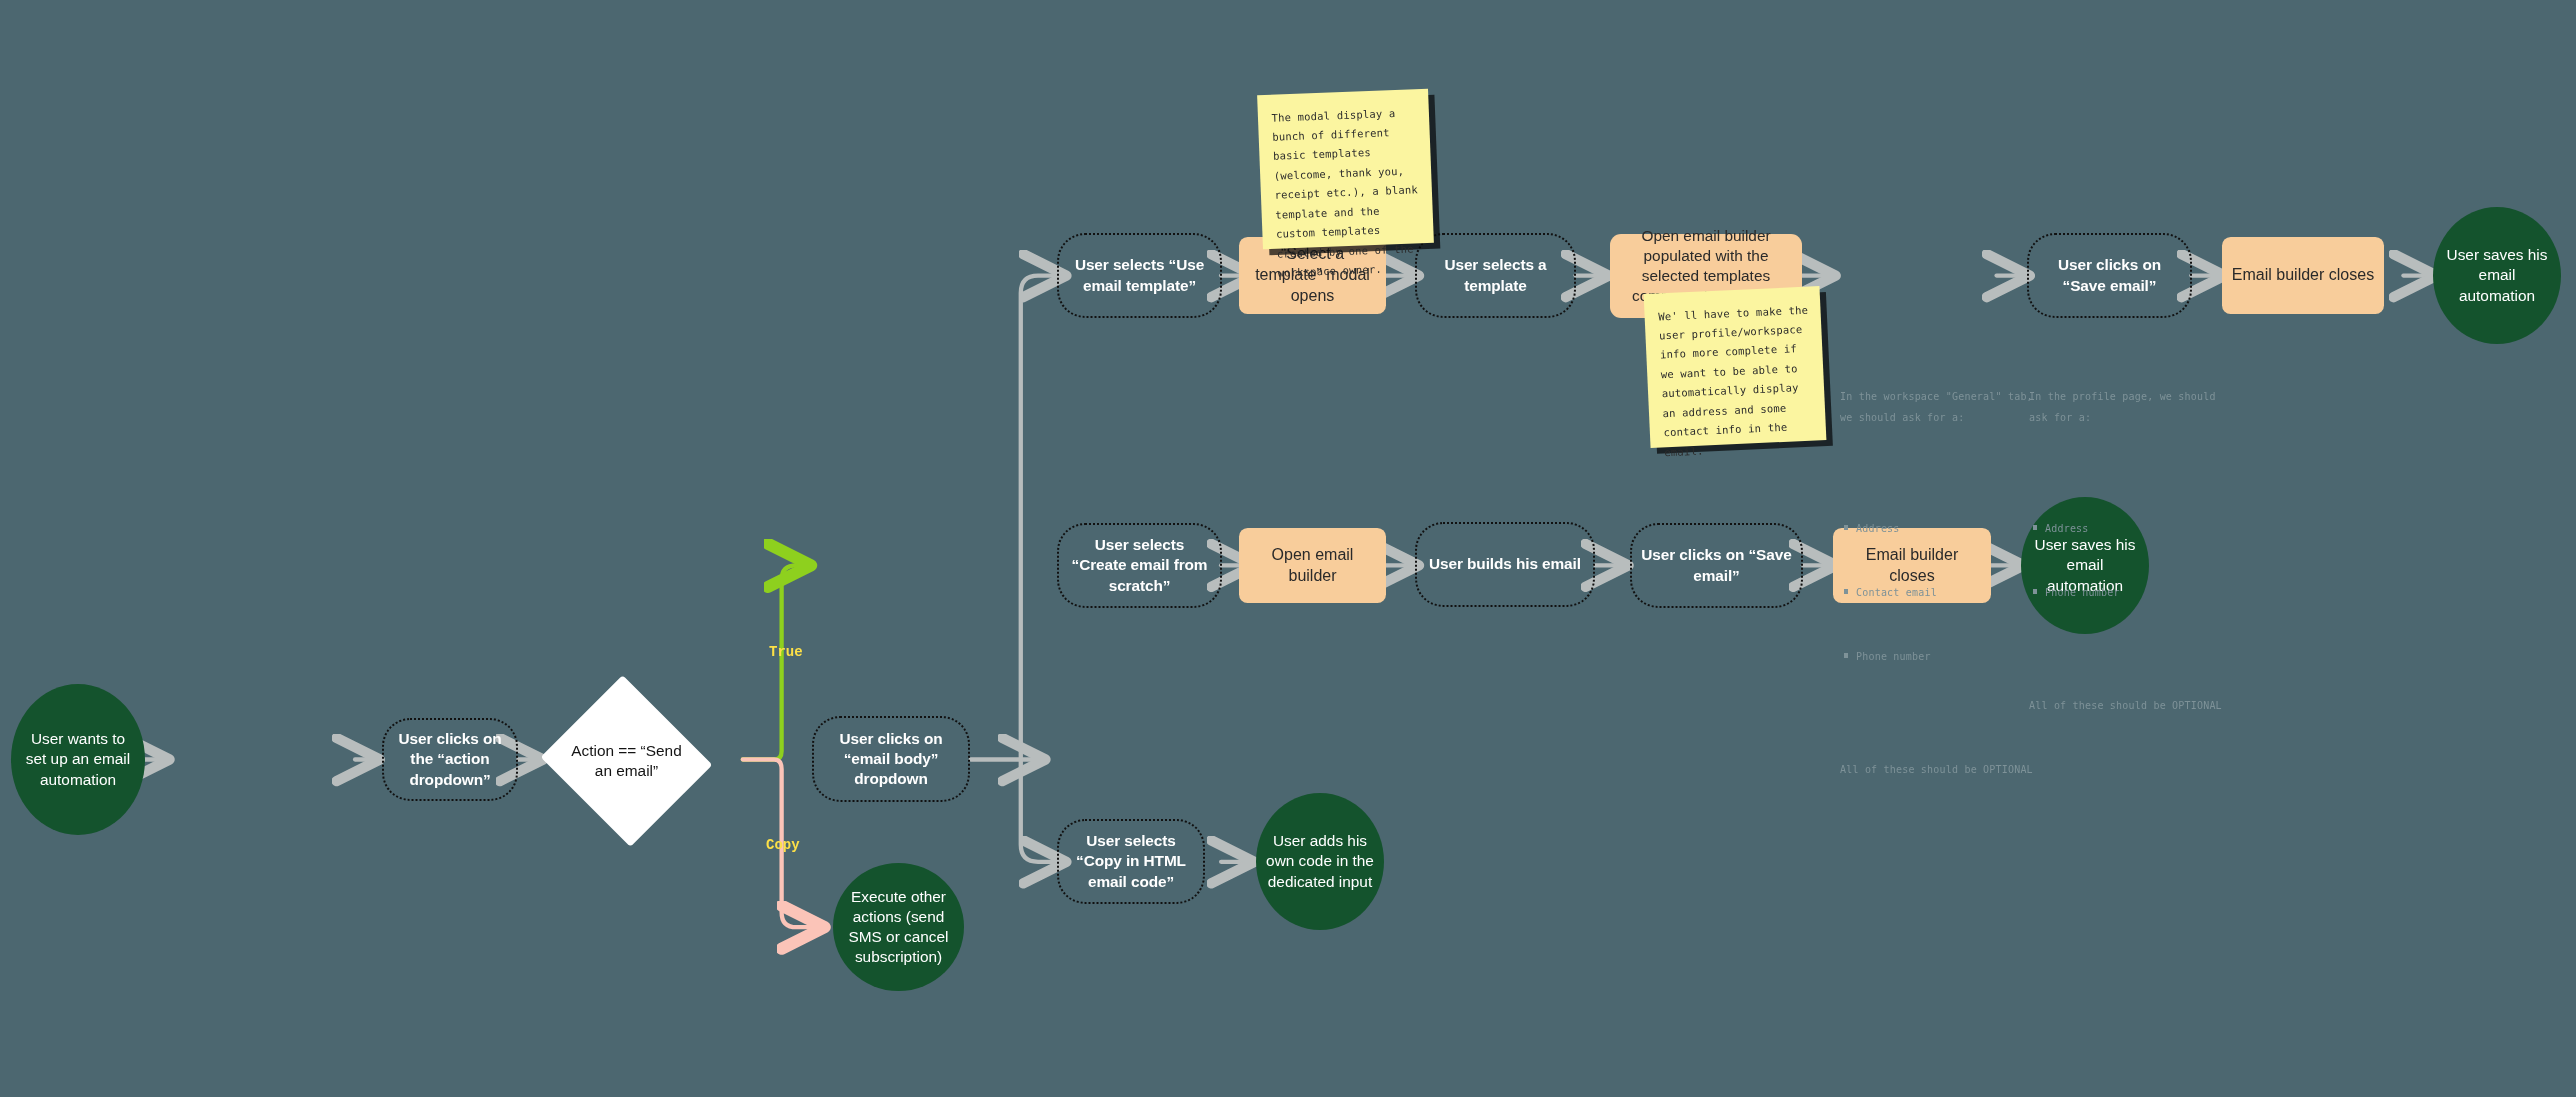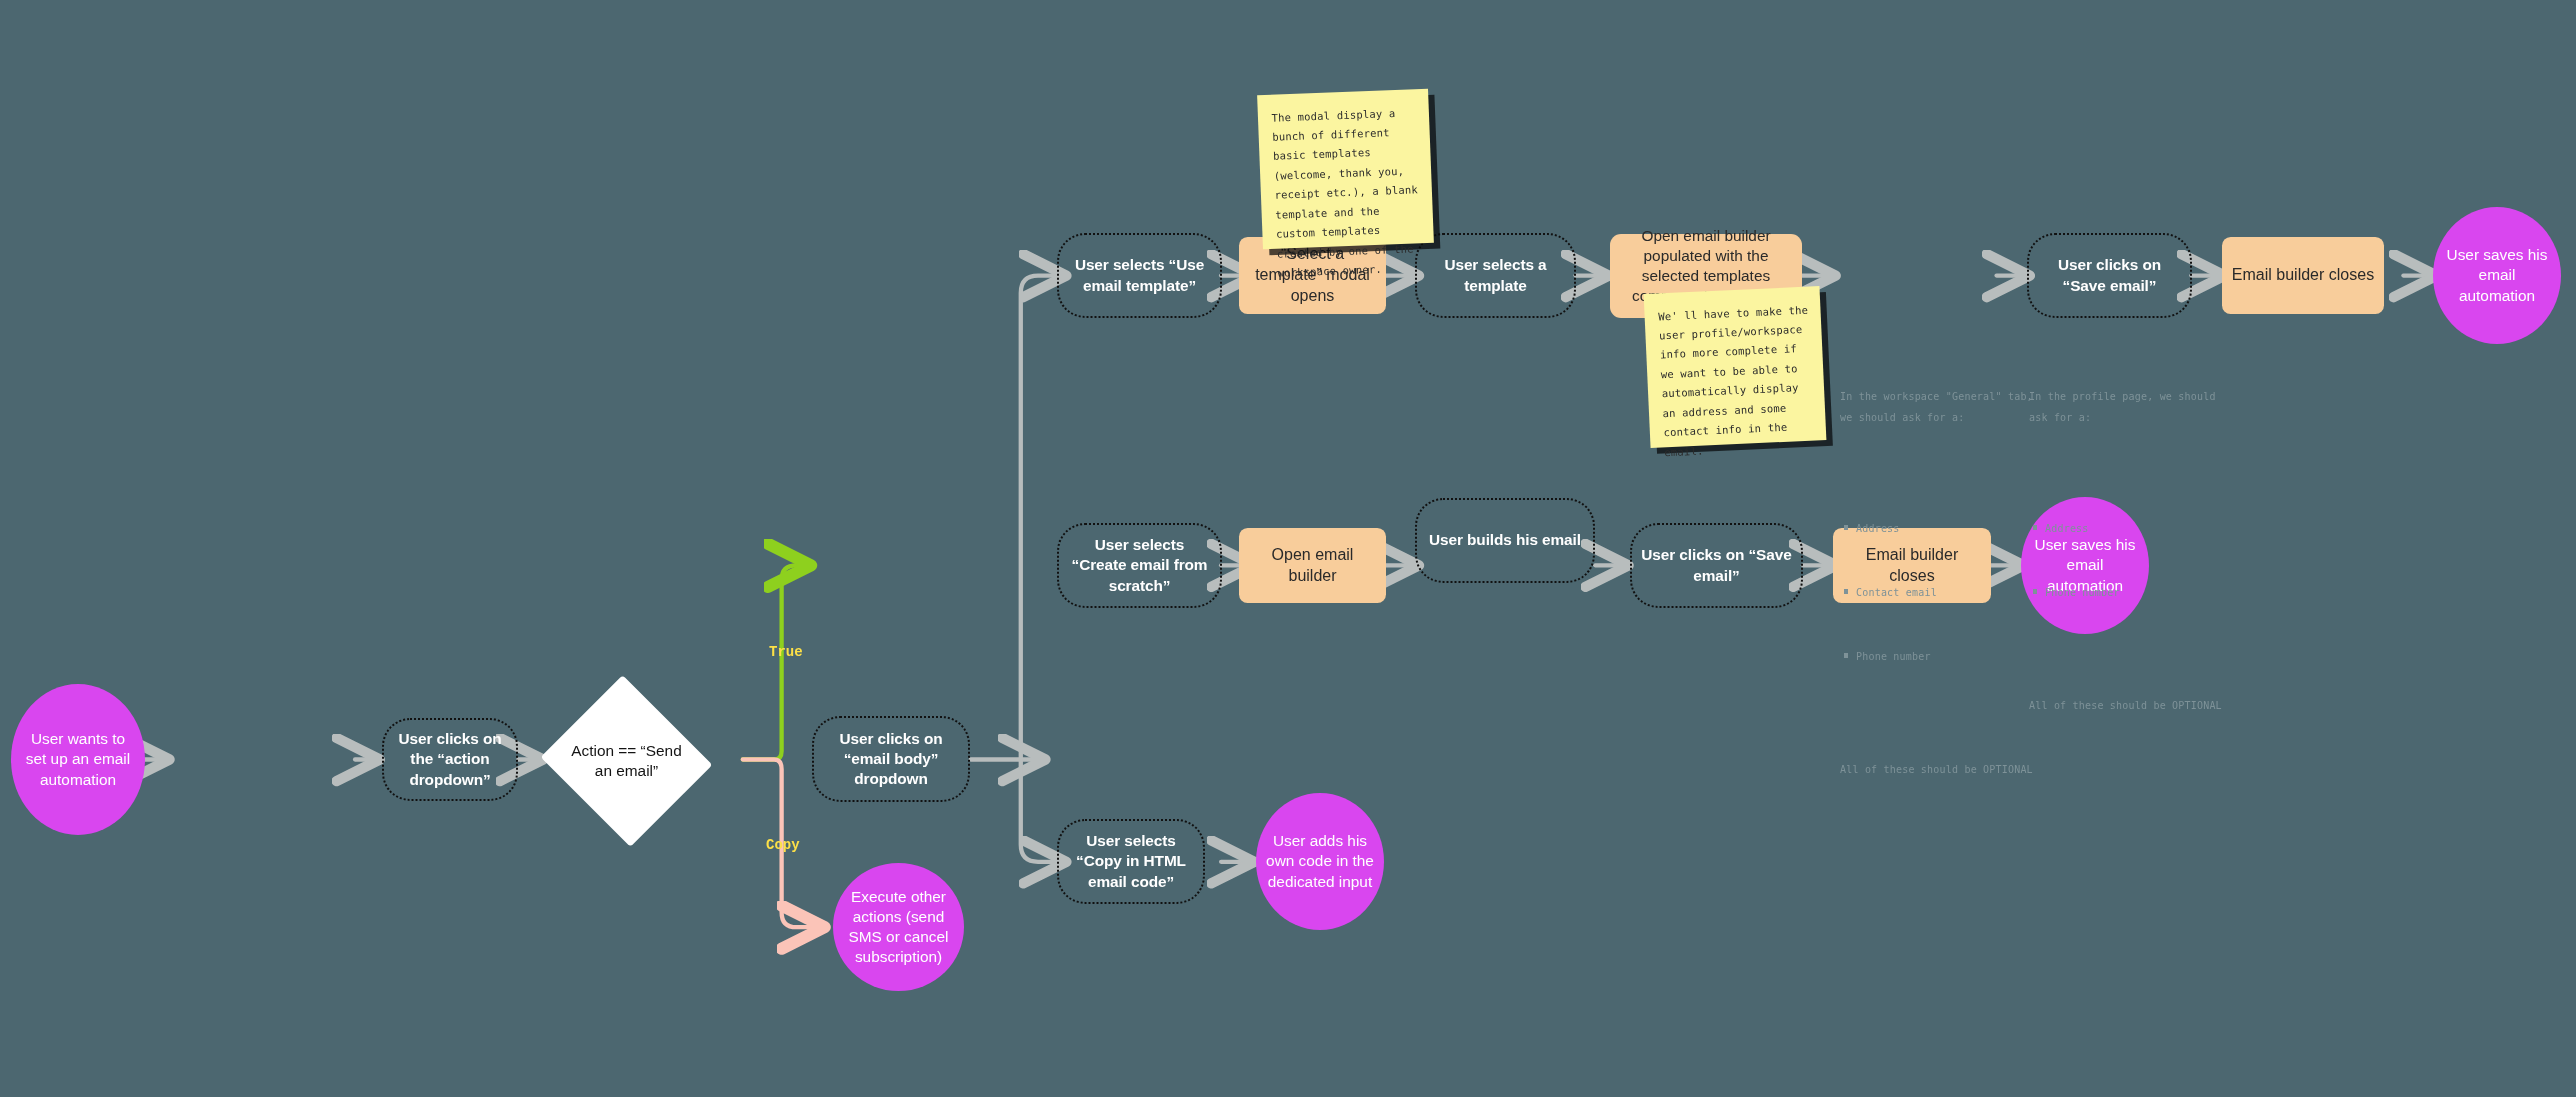--- a/index.html
+++ b/index.html
@@ -31,21 +31,21 @@
     background:#f8cd9b;
     border-radius:8.6px;
     color:#2a2a2a;
     font-weight:400;
     font-size:16px;
     padding:3.7px 8.6px;
   }
   .n-peach.big{font-size:15.4px;border-radius:11px;}
   
   .n-orange{
-    background:#d946ef;
+    background:#14532d;
     border-radius:50%;
     color:#ffffff;
     font-weight:400;
     font-size:15.4px;
     padding:6.2px 10px;
   }
   
   .n-diamond-wrap{position:absolute;}
   .n-diamond-shape{position:absolute;inset:0;background:#ffffff;transform:rotate(45deg);border-radius:3.7px;}
   .n-diamond-text{
@@ -198,21 +198,21 @@
   </div>
 
   <div class="node n-dotted" style="left:1057px;top:523px;width:165px;height:85px;">
     <span class="lbl">User selects “Create email from scratch”</span>
   </div>
 
   <div class="node n-peach" style="left:1239px;top:528px;width:147px;height:75px;">
     <span class="lbl">Open email builder</span>
   </div>
 
-  <div class="node n-dotted" style="left:1415px;top:498px;width:180px;height:85px;">
+  <div class="node n-dotted" style="left:1415px;top:522px;width:180px;height:85px;">
     <span class="lbl">User builds his email</span>
   </div>
 
   <div class="node n-dotted" style="left:1630px;top:523px;width:173px;height:85px;">
     <span class="lbl">User clicks on “Save email”</span>
   </div>
 
   <div class="node n-peach" style="left:1833px;top:528px;width:158px;height:75px;">
     <span class="lbl">Email builder closes</span>
   </div>

